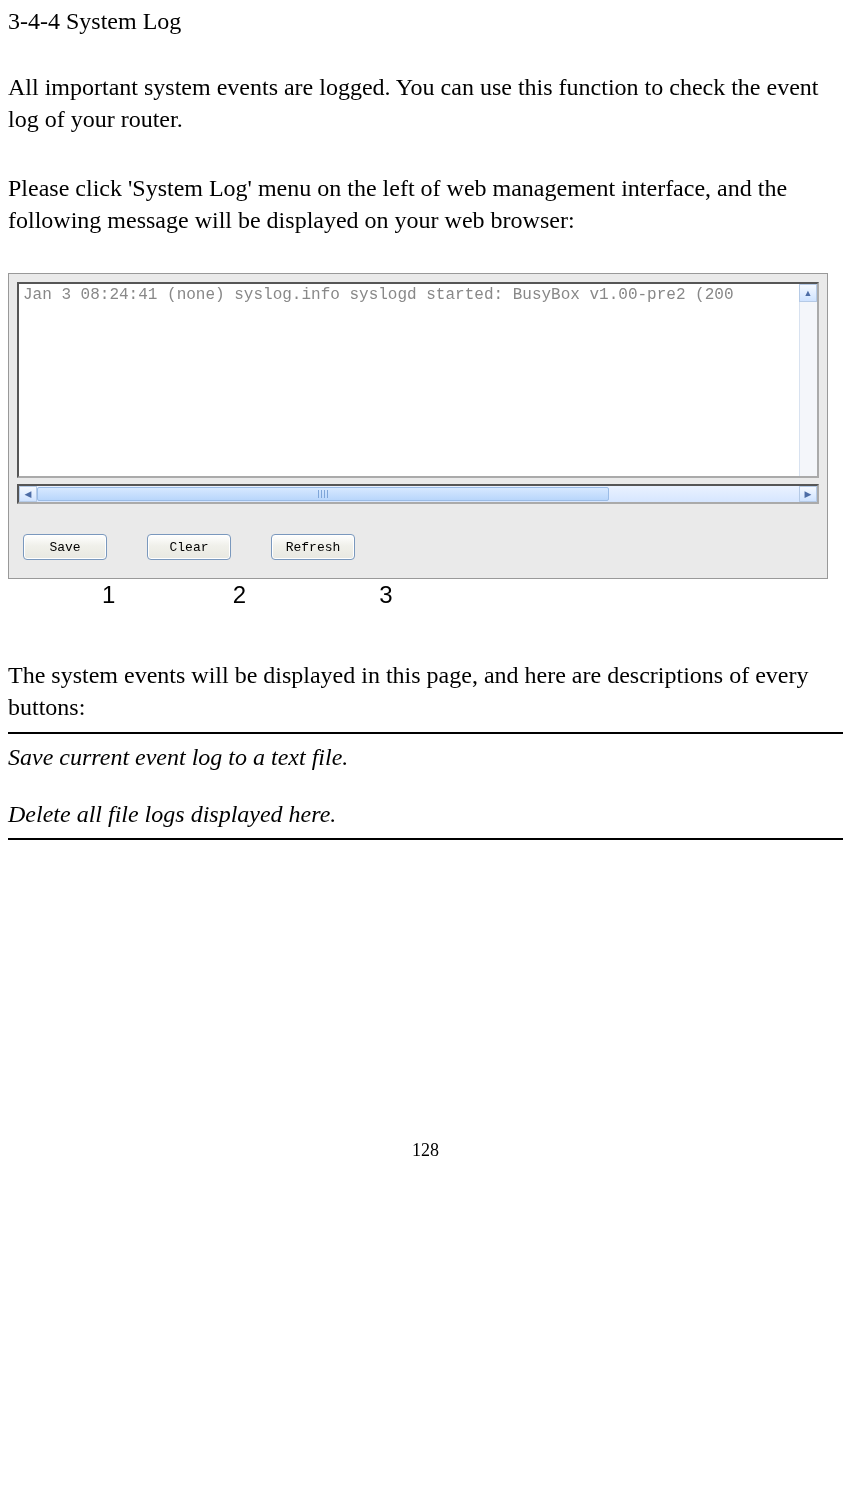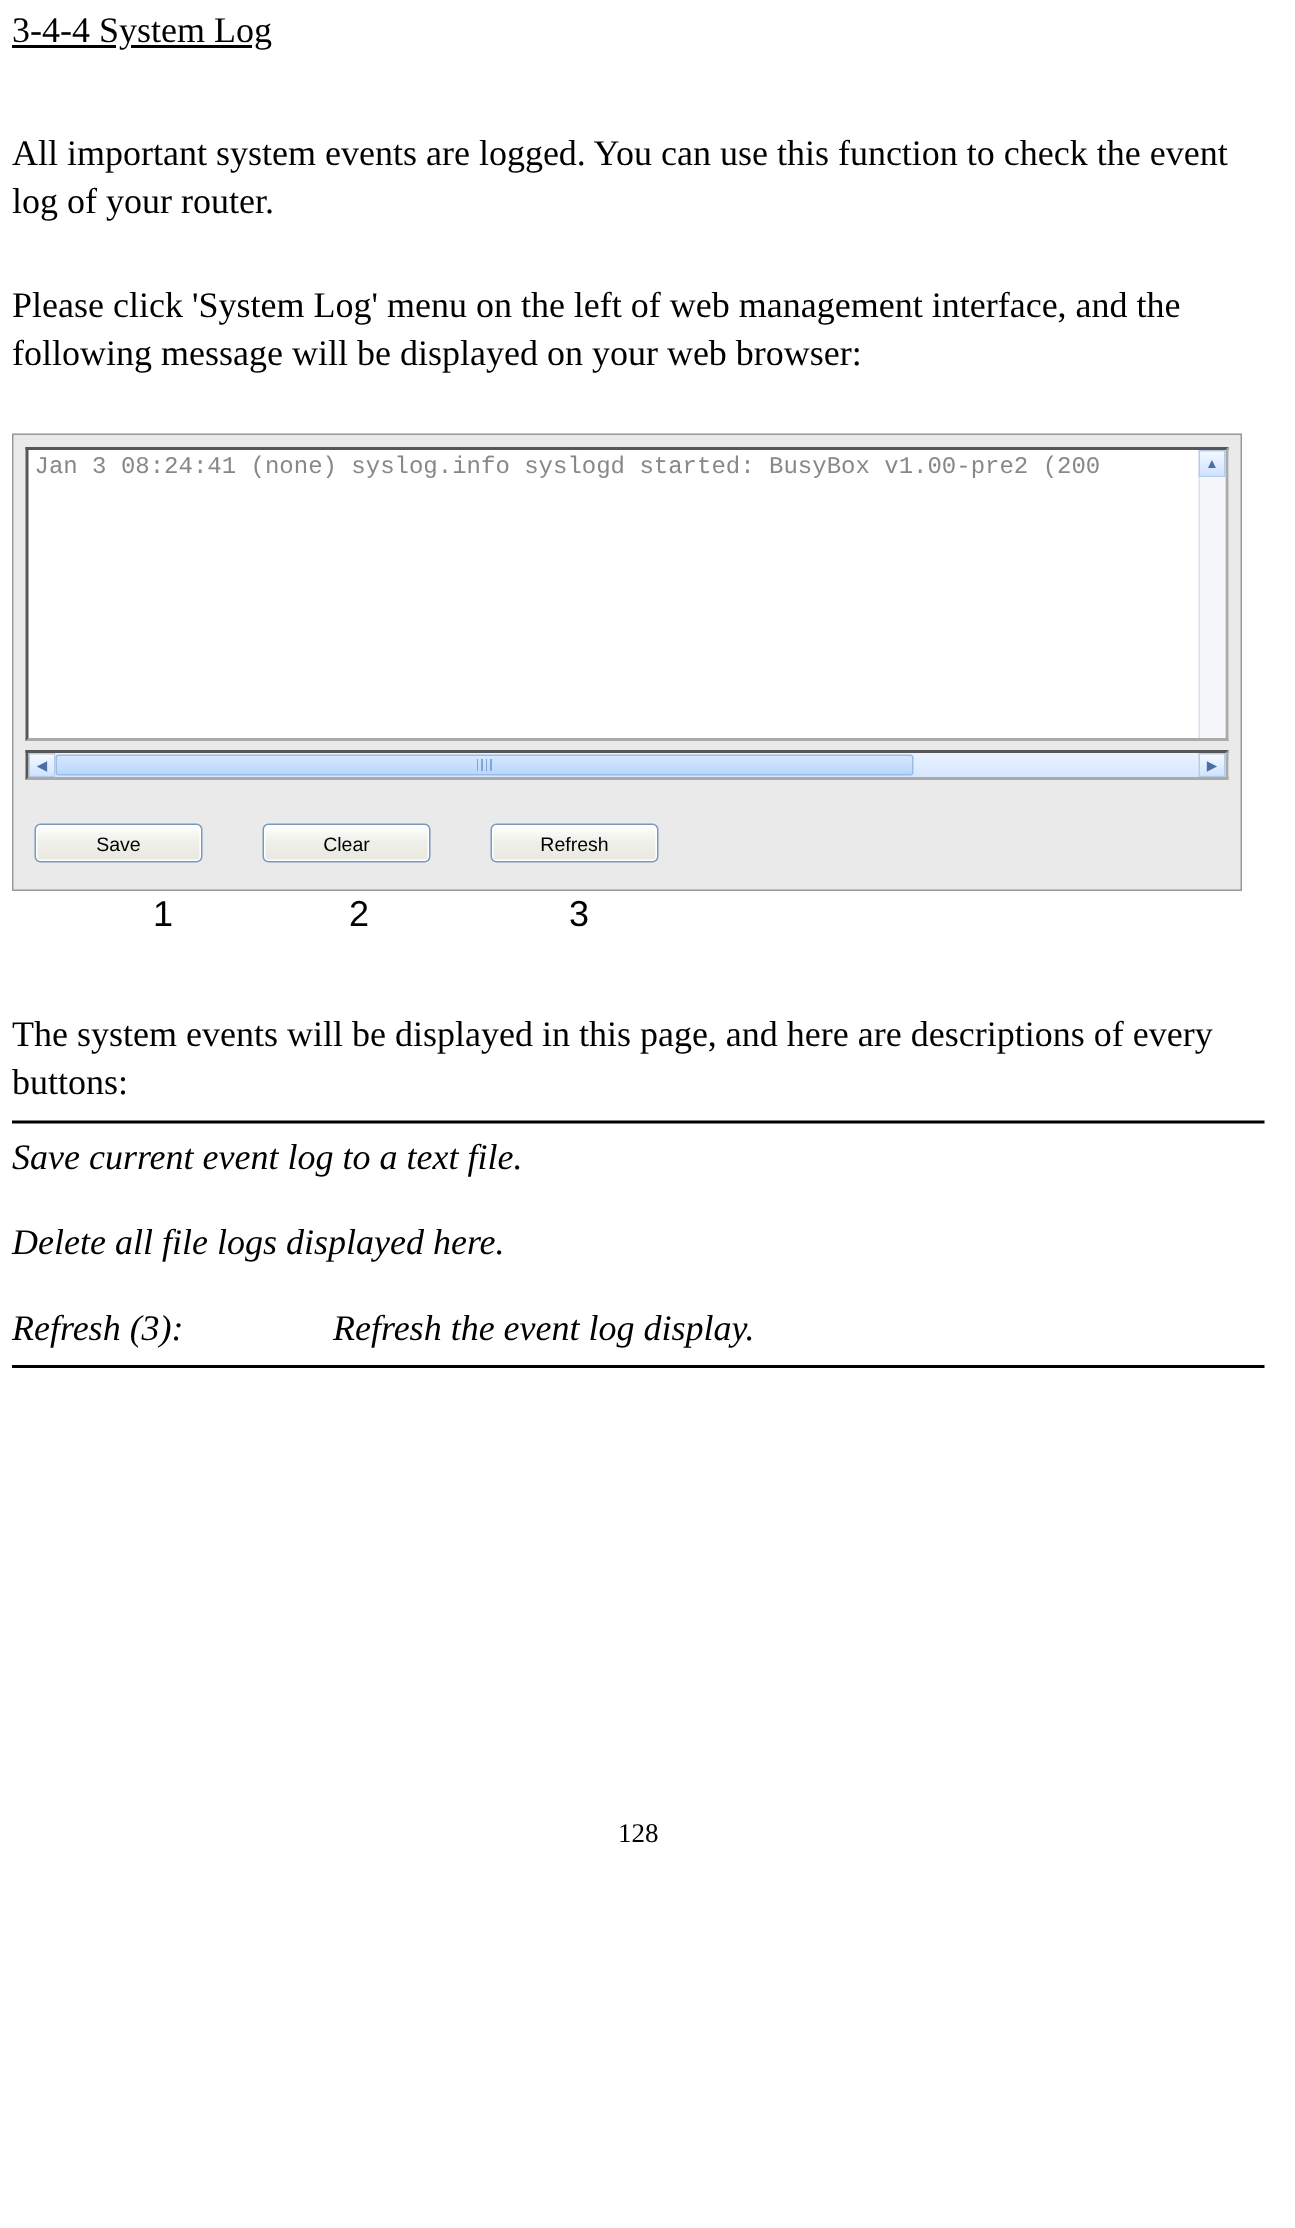--- a/index.html
+++ b/index.html
@@ -4,22 +4,21 @@
 <style>
   body {
     font-family: "Times New Roman", Times, serif;
     font-size: 24px;
     margin: 0;
     padding: 8px 20px 20px 8px;
     width: 835px;
     color: #000;
   }
   .heading {
-    margin-bottom: 52px;
-    text-decoration: underline;
+    margin-bottom: 36px;
   }
   .para {
     margin-bottom: 36px;
     line-height: 1.35;
   }
   .screenshot-area {
     border: 1px solid #999;
     background: #eaeaea;
     width: 820px;
     margin: 0;
@@ -88,23 +87,23 @@
   .hthumb-grip{
     position:absolute;left:50%;top:50%;transform:translate(-50%,-50%);
     width:10px;height:8px;
     background: repeating-linear-gradient(to right,#7fa6d8 0 1px,transparent 1px 3px);
   }
   .button-row {
     padding: 20px 0 18px 14px;
   }
   .xp-btn {
     display: inline-block;
-    width: 112px;
+    width: 84px;
     height: 26px;
-    font-family: Liberation Sans, sans-serif;
+    font-family: Liberation Mono, monospace;
     font-size: 13px;
     color: #000;
     background: linear-gradient(#ffffff,#f0f0ea 45%,#e8e8e1);
     border: 1px solid #7a98bd;
     border-radius: 4px;
     box-shadow: inset 0 0 0 1px #fff;
     margin-right: 34px;
     vertical-align: middle;
   }
   .num-row {
@@ -175,19 +174,15 @@
 
 <div class="para" style="margin-top:50px;margin-bottom:8px;">The system events will be displayed in this page, and here are descriptions of every buttons:</div>
 
 <div class="desc-table">
   <div class="desc-row">
     <div>Save current event log to a text file.</div>
   </div>
   <div class="desc-row">
     <div>Delete all file logs displayed here.</div>
   </div>
-  <div class="desc-row">
-    <div class="desc-label">Refresh (3):</div>
-    <div>Refresh the event log display.</div>
-  </div>
 </div>
 
 <div class="page-num">128</div>
 
 </body></html>

